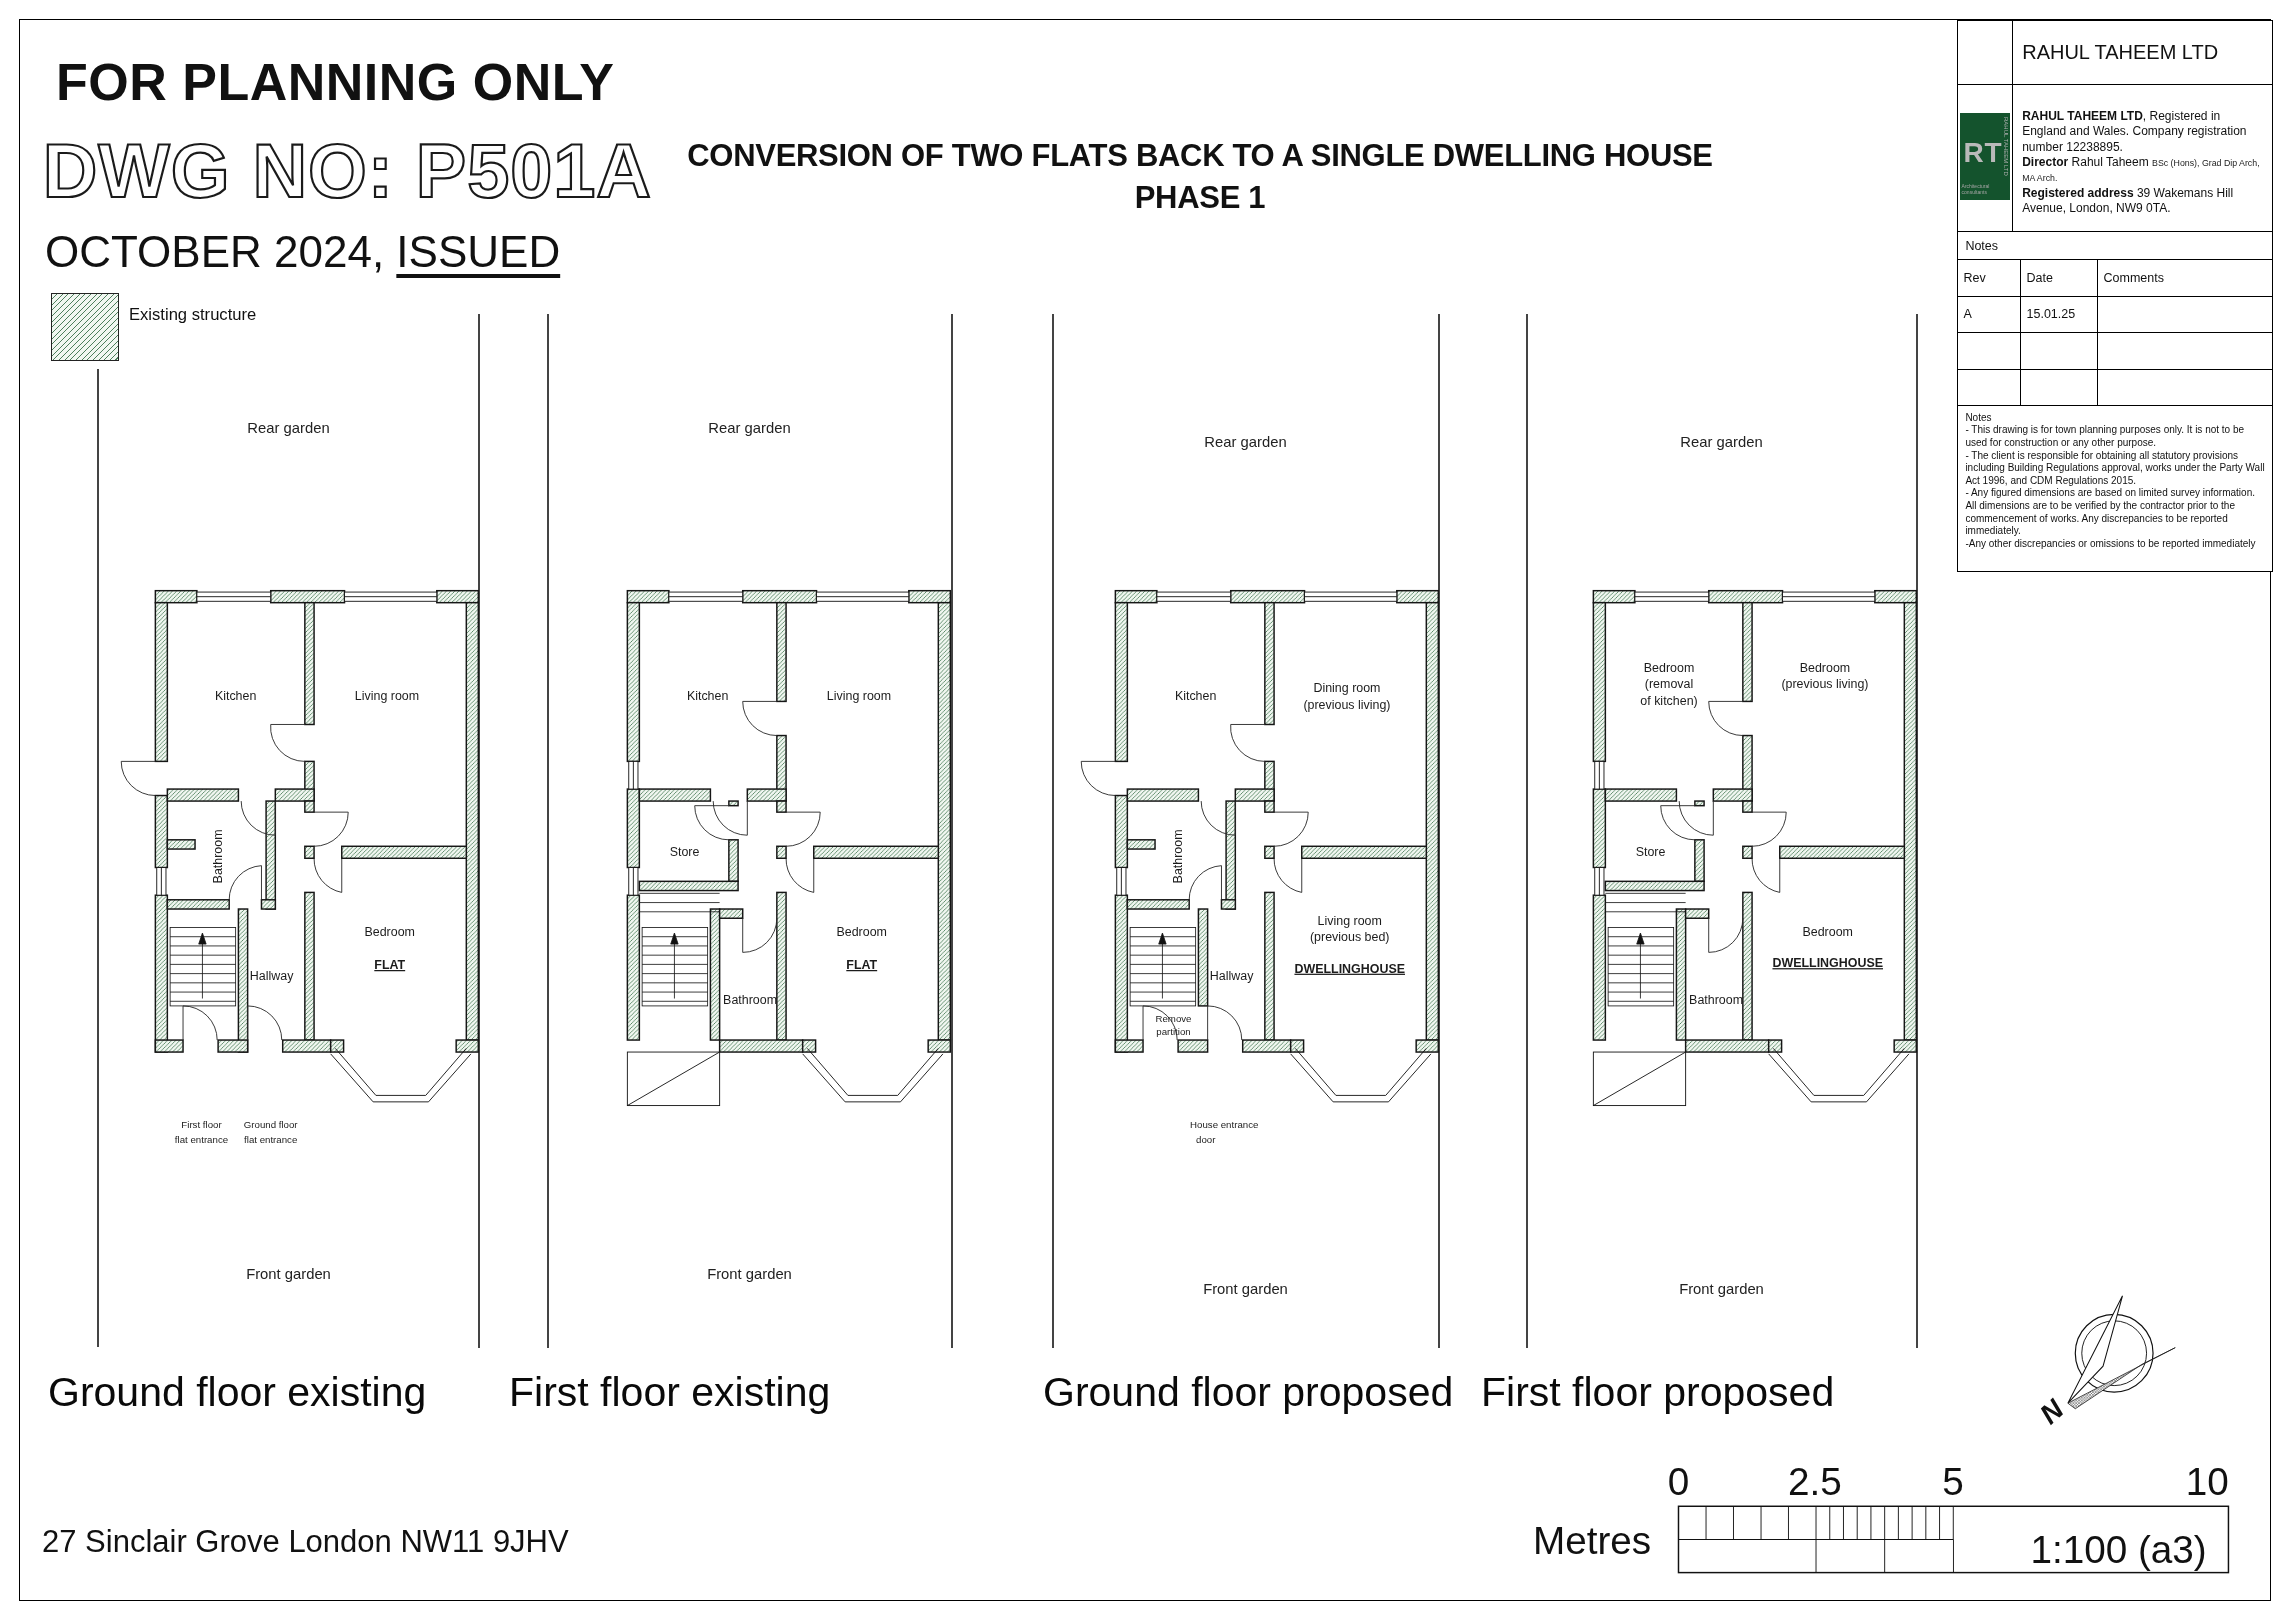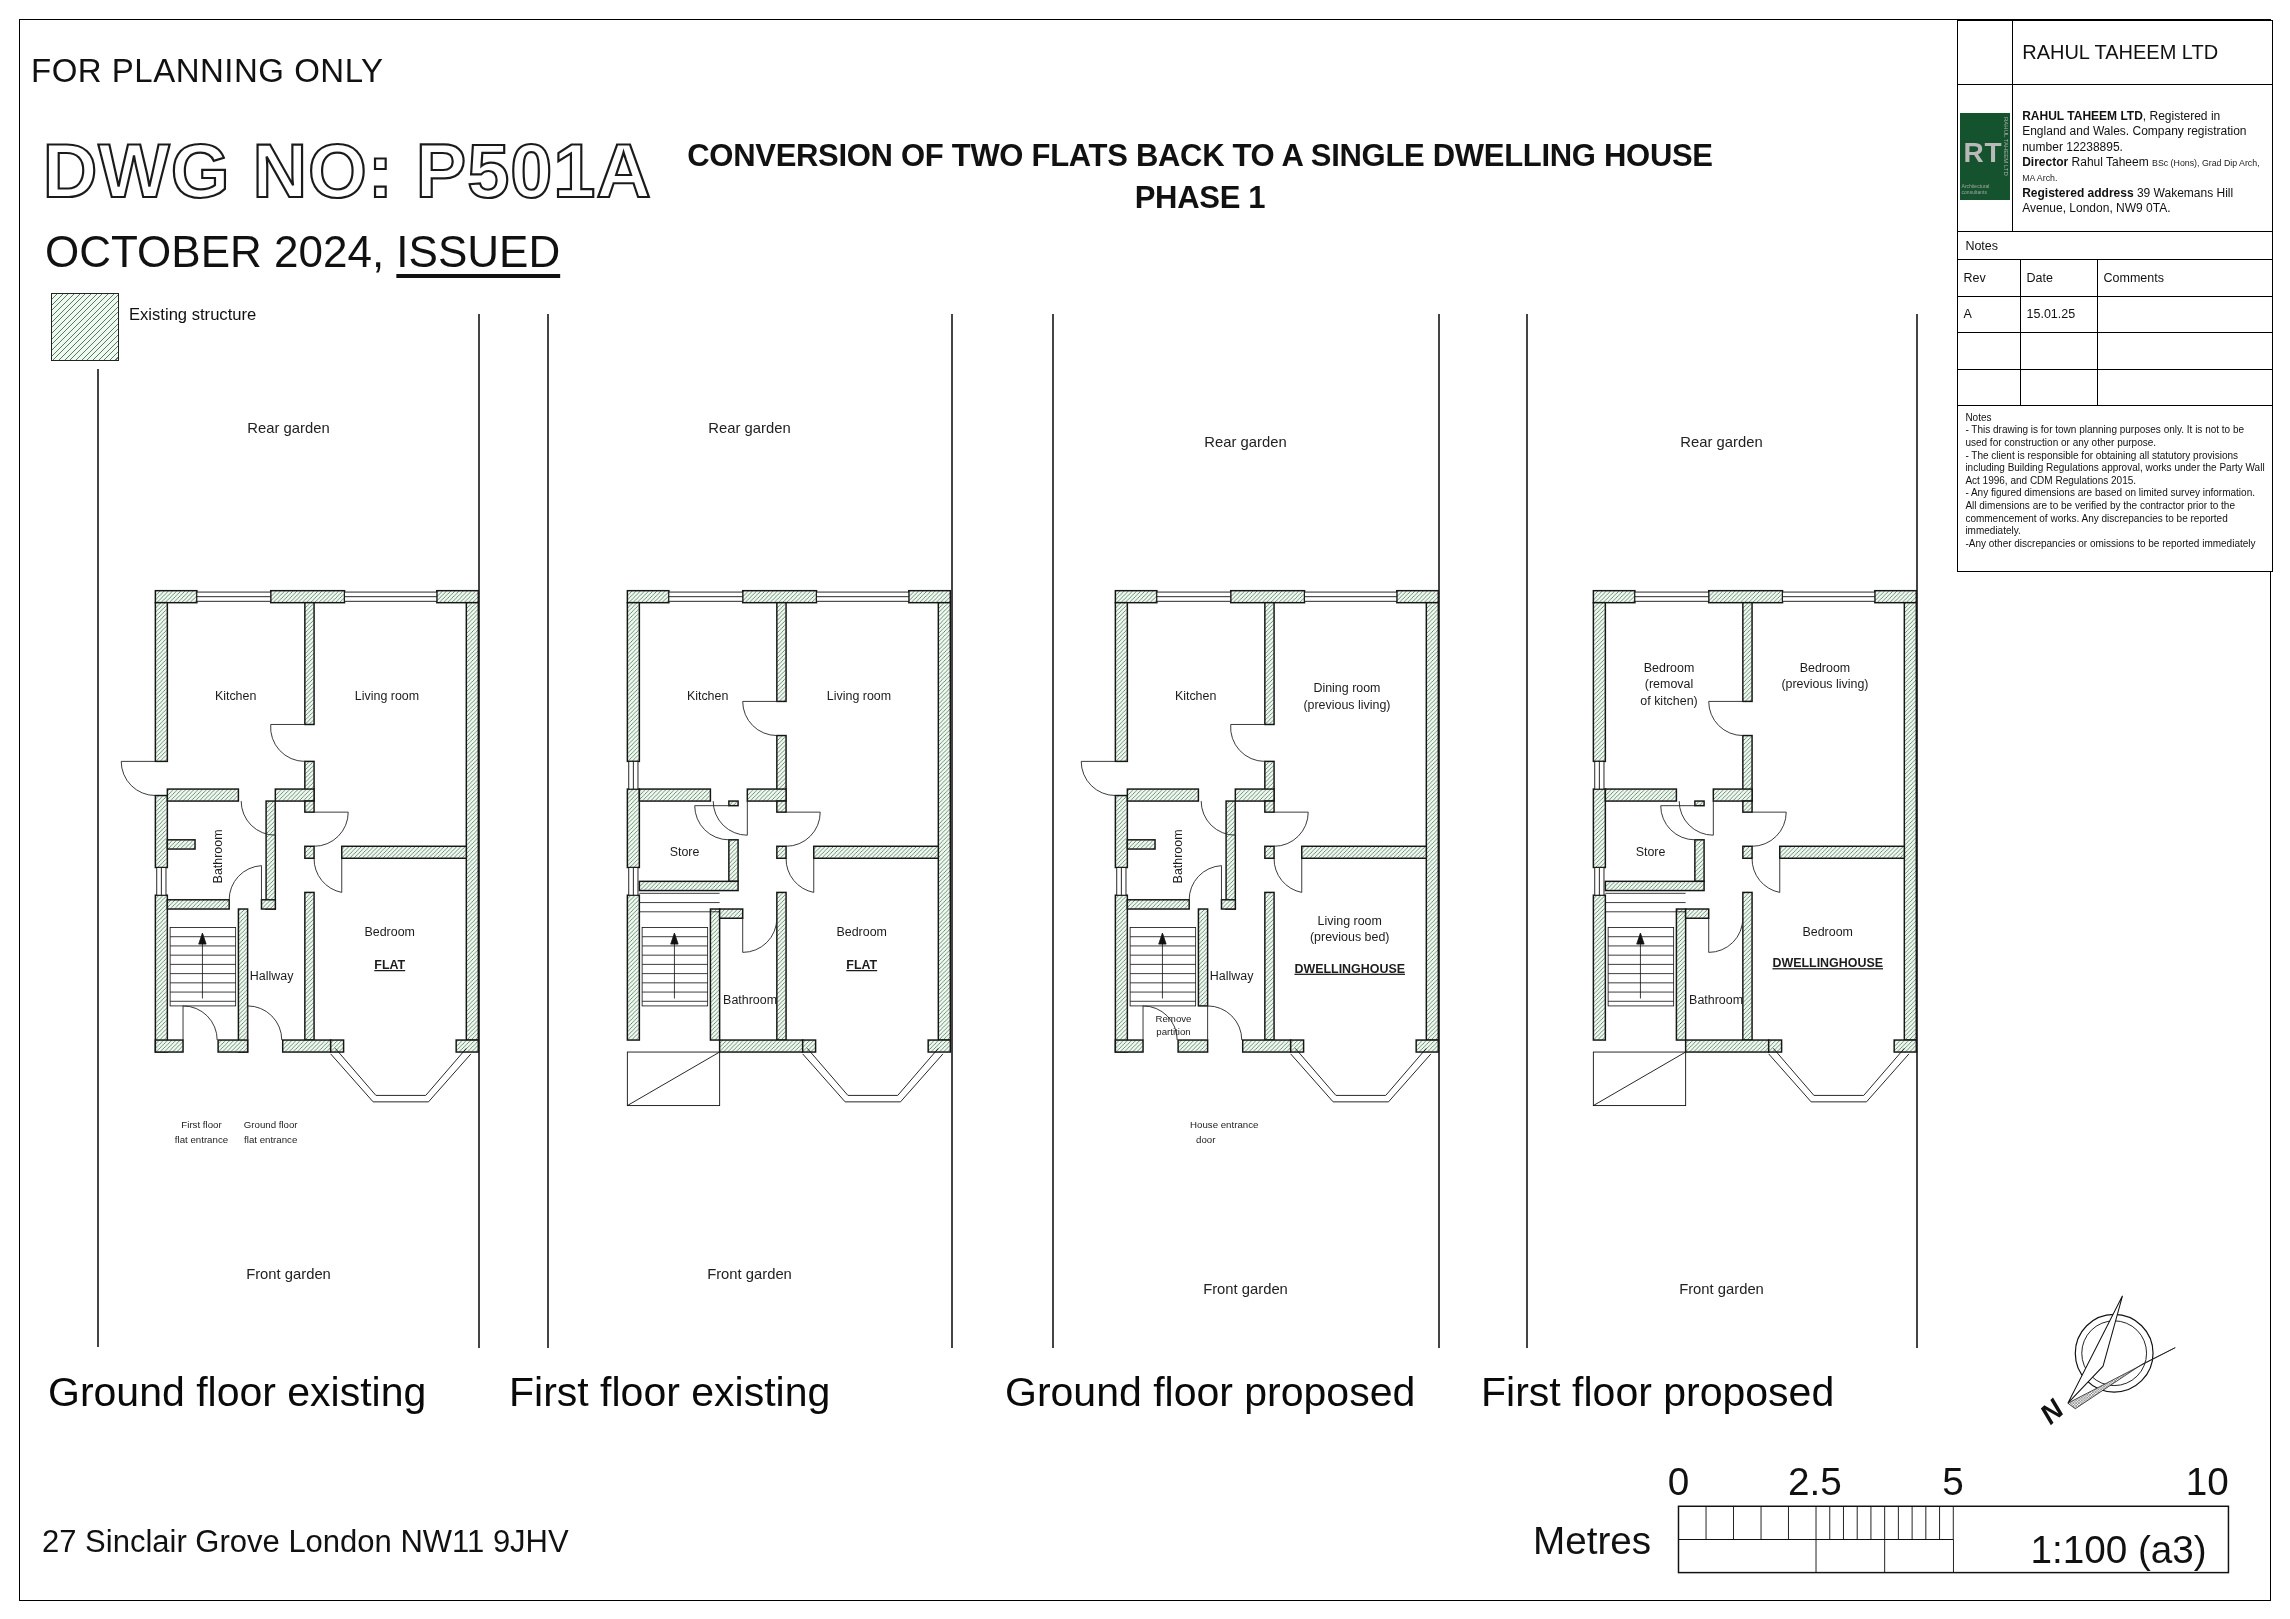--- a/index.html
+++ b/index.html
@@ -1,18 +1,18 @@
 <!DOCTYPE html>
 <html style="font-size:14.8px"><head>
 <meta charset="utf-8">
 <style>
   html,body{margin:0;padding:0;background:#fff}
   body{width:2291px;height:1620px;position:relative;font-family:"Liberation Sans",sans-serif;color:#111;overflow:hidden}
   .border-frame{position:absolute;left:18.5px;top:18.5px;width:2250px;height:1580px;border:1.8px solid #000}
-  .fpo{position:absolute;left:31px;top:52px;font-size:33px;font-weight:normal;letter-spacing:0.5px}
+  .fpo{position:absolute;left:56px;top:52px;font-size:52px;font-weight:bold;letter-spacing:0.5px}
   .octline{position:absolute;left:45px;top:227px;font-size:44px}
   .octline u{text-underline-offset:6.5px}
   .maintitle{position:absolute;left:637px;top:135px;width:1126px;text-align:center;font-weight:bold;font-size:31px;letter-spacing:-0.3px;line-height:1.35}
   .legend-box{position:absolute;left:51px;top:293px;width:66px;height:66px;border:1.5px solid #222;
     background:repeating-linear-gradient(135deg,#f1f7f1 0 3.2px,#4d7f5c 3.2px 4px)}
   .legend-lab{position:absolute;left:129px;top:305px;font-size:16.6px}
   .bnd{position:absolute;width:1.8px;background:#444;top:314px;height:1034px}
   .garden{position:absolute;width:277px;text-align:center;font-size:14.8px;color:#222}
   .caption{position:absolute;width:480px;text-align:left;font-size:41px;color:#0a0a0a}
   .address{position:absolute;left:42px;top:1524px;font-size:31px}
@@ -459,21 +459,21 @@
     <text class="rm" x="301" y="136">(previous living)</text>
     <text class="rm" x="112" y="318">Store</text>
     <text class="rm" x="183" y="478">Bathroom</text>
     <text class="rm" x="304" y="404">Bedroom</text>
     <text class="rm tag" x="304" y="438">DWELLINGHOUSE</text>
   </g>
 </svg>
 
 <div class="caption" style="left:48px;top:1369px">Ground floor existing</div>
 <div class="caption" style="left:509px;top:1369px">First floor existing</div>
-<div class="caption" style="left:1005px;top:1369px">Ground floor proposed</div>
+<div class="caption" style="left:1043px;top:1369px">Ground floor proposed</div>
 <div class="caption" style="left:1481px;top:1369px">First floor proposed</div>
 
 <div class="address">27 Sinclair Grove London NW11 9JHV</div>
 
 <svg style="left:2029px;top:1281px" width="162" height="162" viewBox="0 0 175 175">
   <circle cx="92" cy="78" r="42" fill="none" stroke="#111" stroke-width="1.3"></circle>
   <circle cx="92" cy="78" r="35" fill="none" stroke="#111" stroke-width="1"></circle>
   <polygon points="101,16 42,132 80,92" fill="#fff" stroke="#111" stroke-width="1.1"></polygon>
   <polygon points="42,132 158,72 122,90 50,138" fill="url(#xh)" stroke="#111" stroke-width="0.8"></polygon>
   <text x="14" y="152" font-size="30" font-style="italic" font-weight="bold" fill="#111" transform="rotate(-42 24 142)" font-family="Liberation Sans, sans-serif">N</text>

